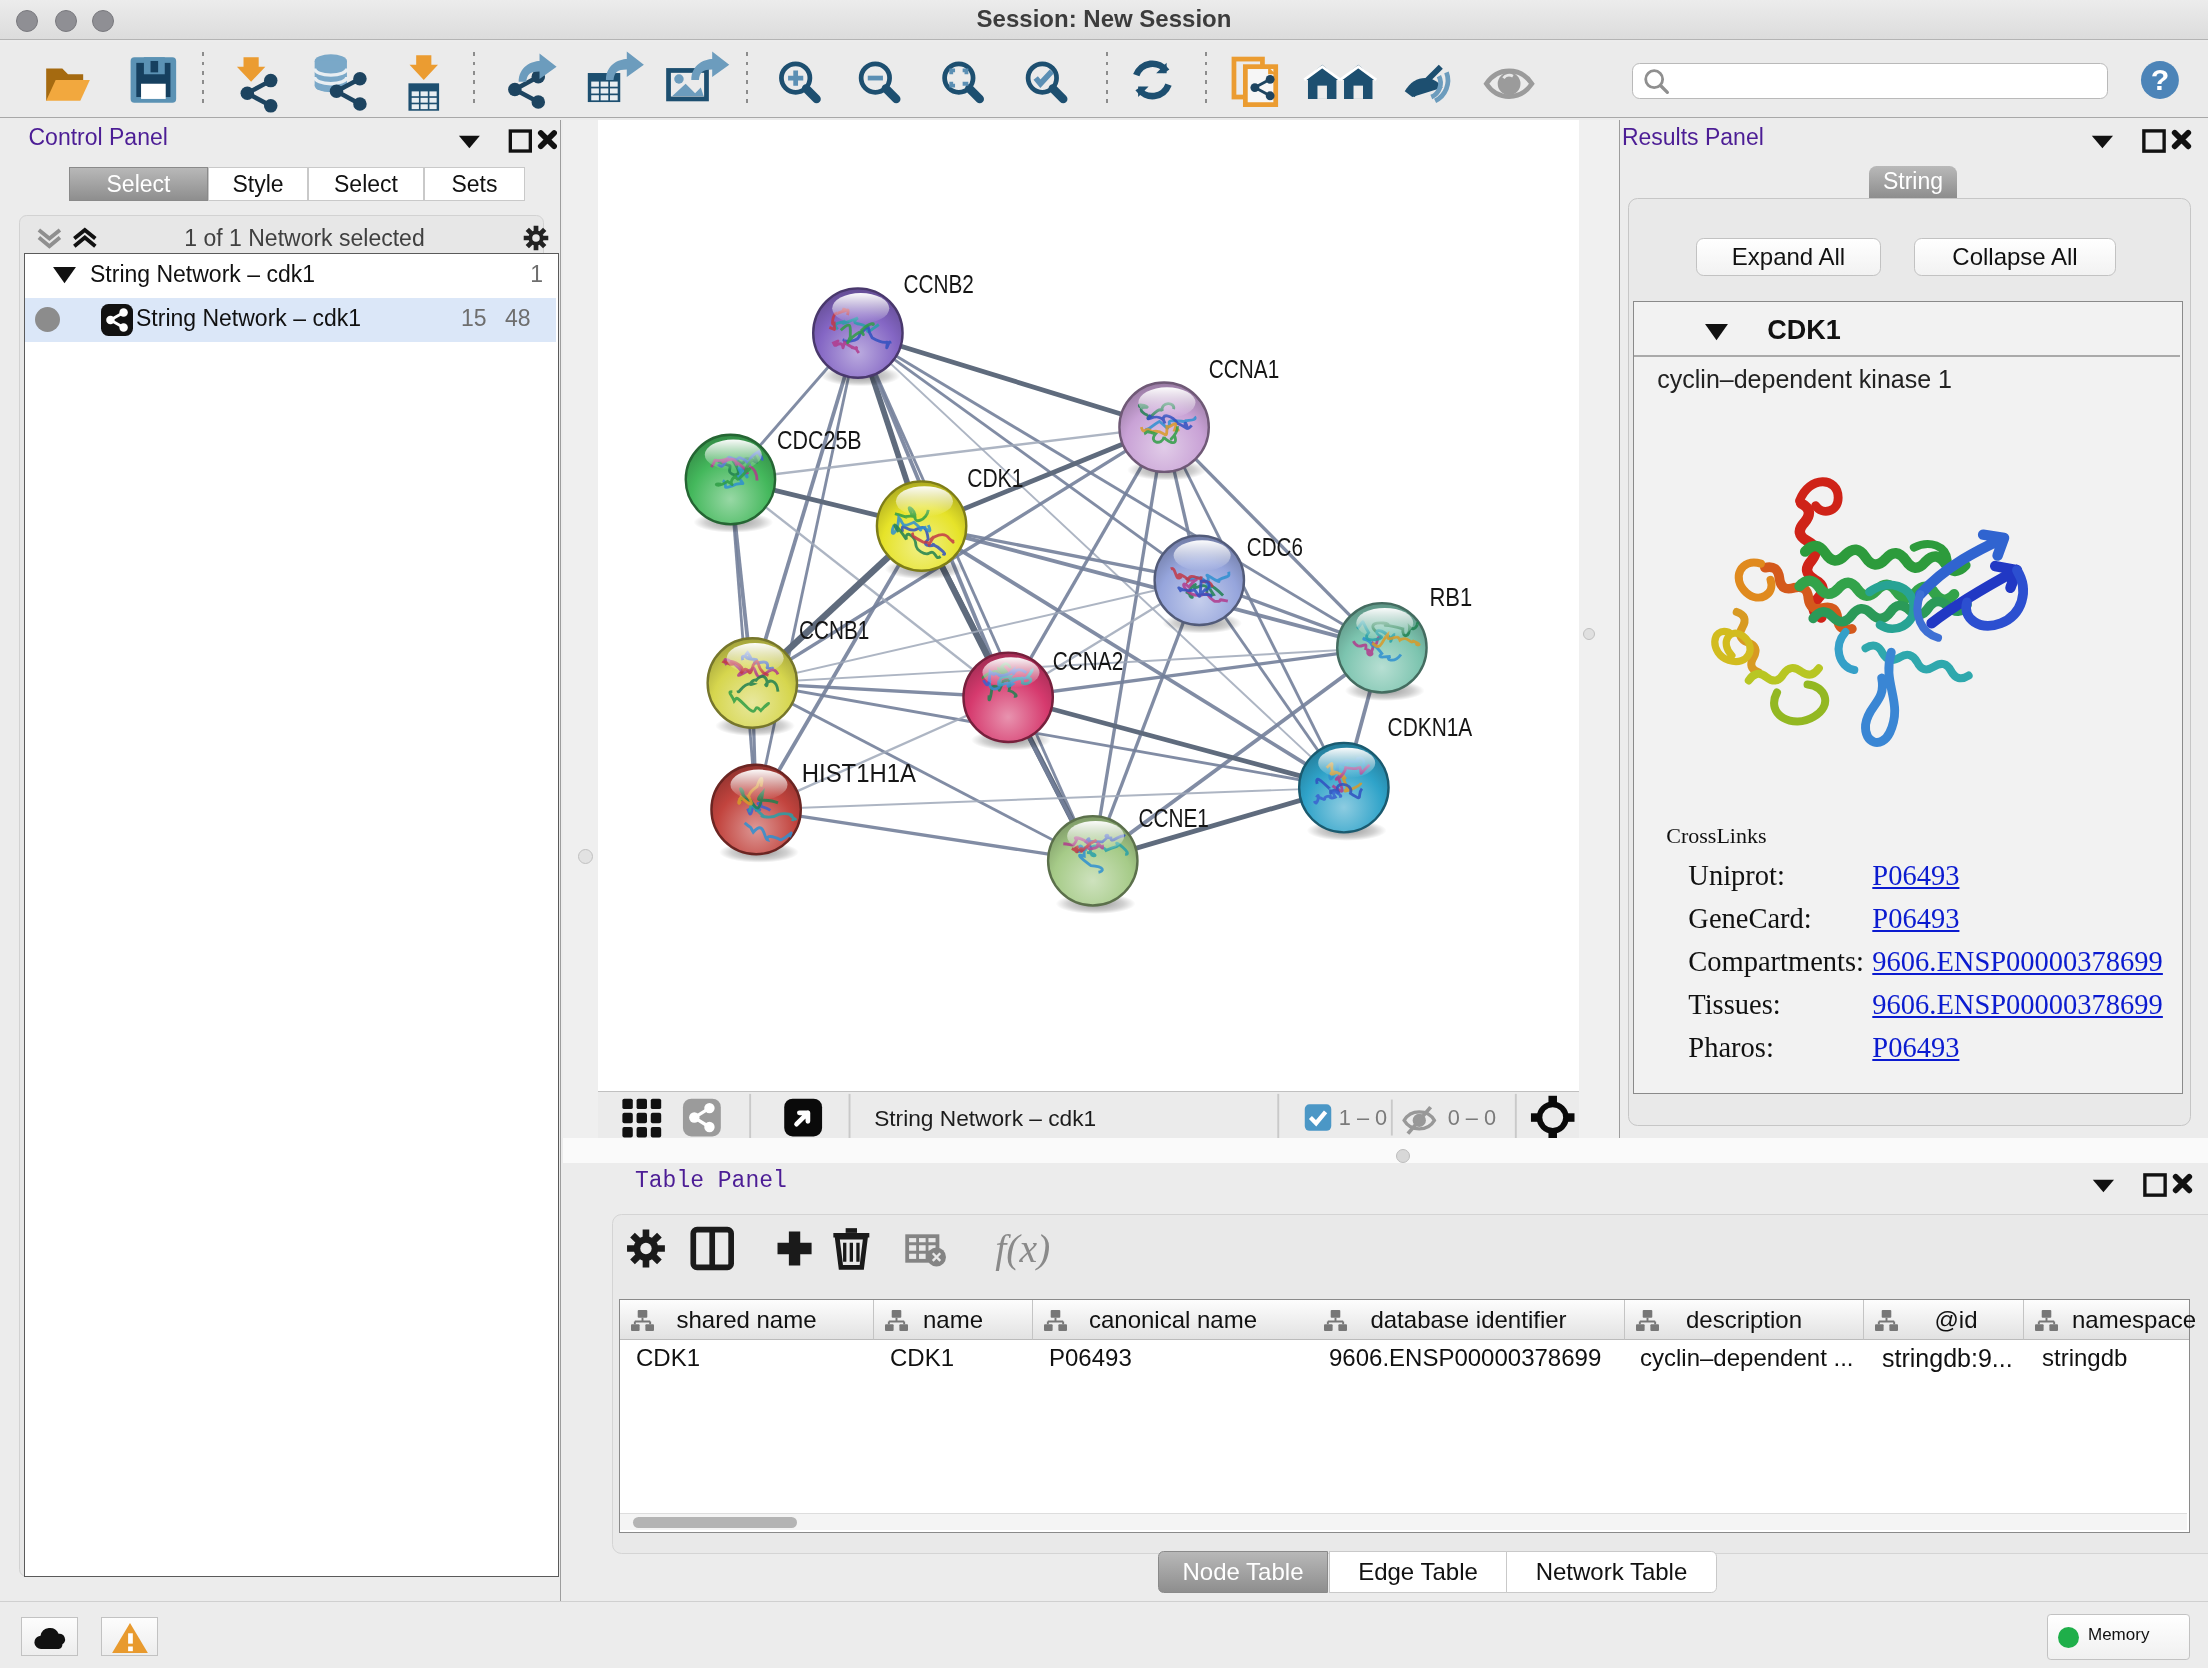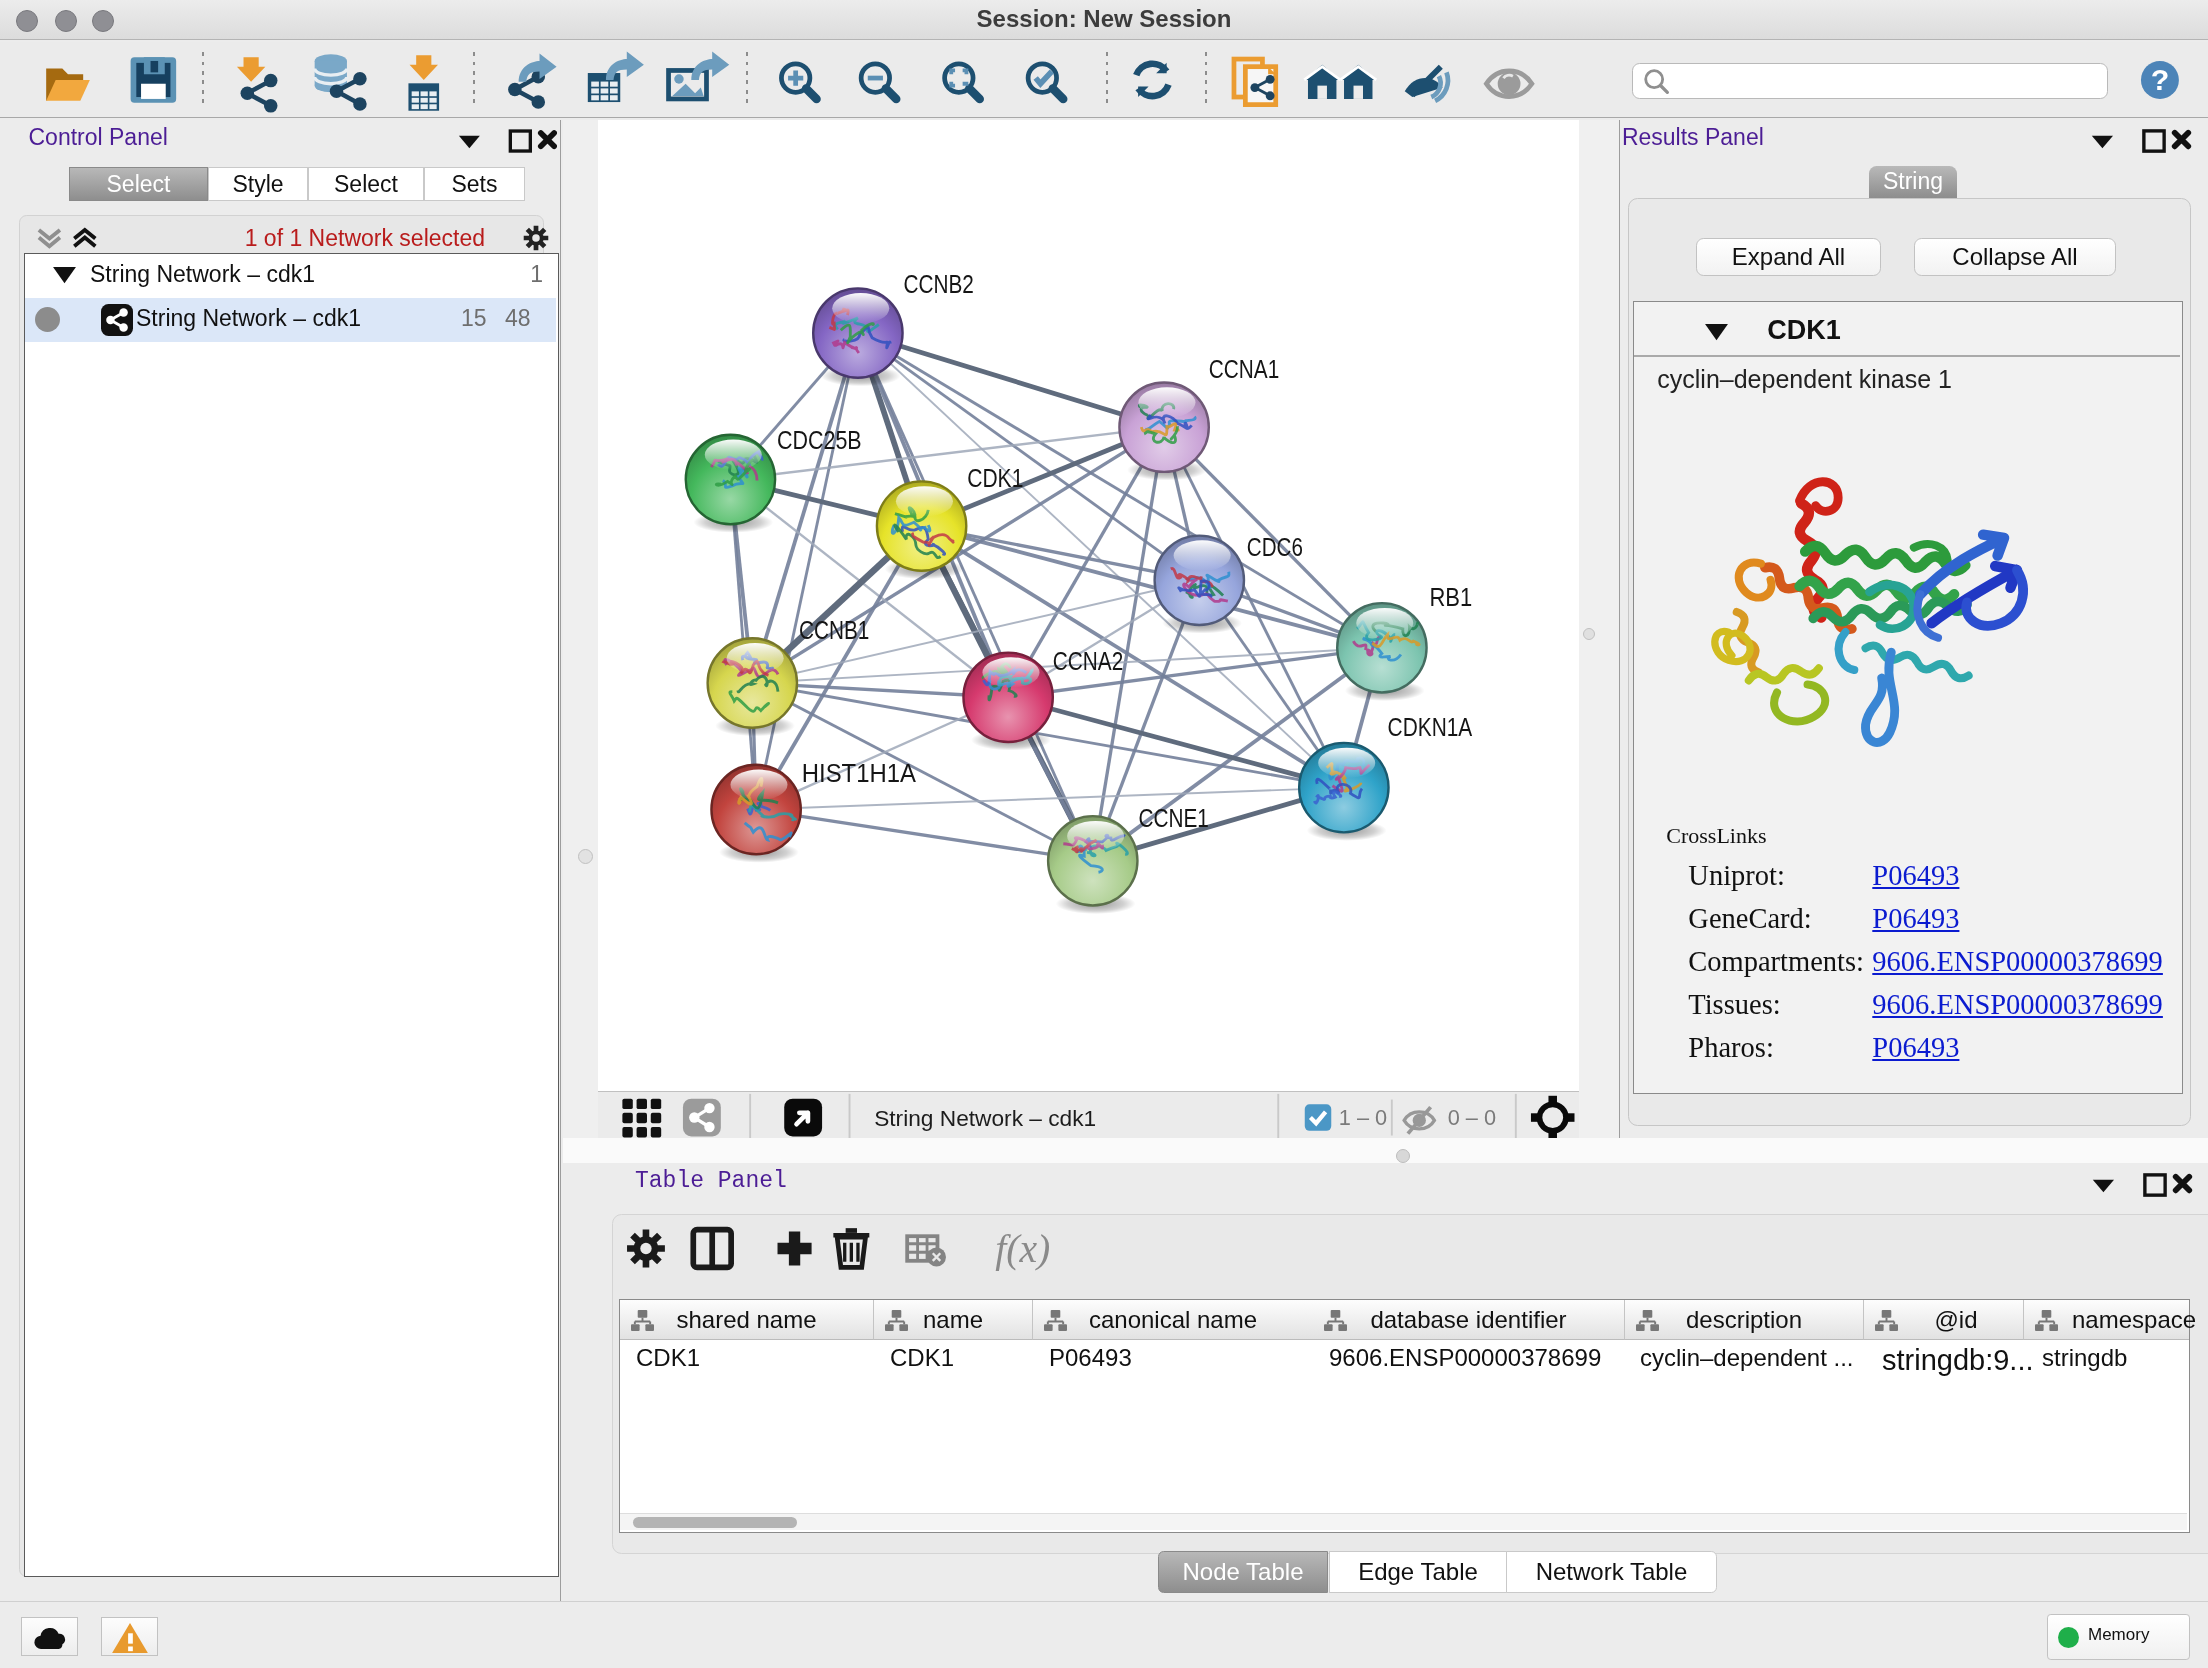--- a/index.html
+++ b/index.html
@@ -247,21 +247,21 @@
     <svg class="abs" style="left:36px;top:107px" width="67" height="25" viewBox="0 0 70 26">
       <g stroke="#8f8f8f" stroke-width="4" fill="none">
           <path d="M3 3 l11 9 11 -9"></path>
           <path d="M3 11 l11 9 11 -9"></path>
         </g>
       <g stroke="#111" stroke-width="4" fill="none">
           <path d="M40 12 l11 -9 11 9"></path>
           <path d="M40 20 l11 -9 11 9"></path>
         </g>
     </svg>
-    <div class="abs" style="left:124px;top:105px;width:361px;text-align:right;font-size:23px;color:#b91c1c;">1 of 1 Network selected</div>
+    <div class="abs" style="left:124px;top:105px;width:361px;text-align:center;font-size:23px;color:#404040;">1 of 1 Network selected</div>
     <svg class="abs" style="left:519px;top:101px" width="34" height="34" viewBox="0 0 36 36">
       <g fill="#222">
           <circle cx="18" cy="18" r="8"></circle>
       <g stroke="#222" stroke-width="5">
             <path d="M18 5 v8 M18 23 v8 M5 18 h8 M23 18 h8 M8.8 8.8 l5.6 5.6 M21.6 21.6 l5.6 5.6 M27.2 8.8 l-5.6 5.6 M14.4 21.6 l-5.6 5.6"></path>
           </g>
       <circle cx="18" cy="18" r="4" fill="#e7e7e7"></circle>
         </g>
     </svg>
     <div id="cp-listbox" class="abs">
@@ -680,21 +680,21 @@
             <use href="#treeicon"></use>
           </svg><span style="margin-left:25px;">@id</span></div>
       <div class="abs th" style="left:1404px;width:165px;border-right:none;"><svg class="thi" width="25" height="23" viewBox="0 0 26 24">
             <use href="#treeicon"></use>
           </svg><span style="margin-left:48px;white-space:nowrap;">namespace</span></div>
       <div class="abs" style="top:44px;left:16px;font-size:24px;color:#111;">CDK1</div>
       <div class="abs" style="top:44px;left:270px;font-size:24px;color:#111;">CDK1</div>
       <div class="abs" style="top:44px;left:429px;font-size:24px;color:#111;">P06493</div>
       <div class="abs" style="top:44px;left:709px;font-size:24px;color:#111;">9606.ENSP00000378699</div>
       <div class="abs" style="top:44px;left:1020px;font-size:24px;color:#111;">cyclin–dependent ...</div>
-      <div class="abs" style="top:44px;left:1262px;font-size:29px;color:#111;">stringdb:9...</div>
+      <div class="abs" style="top:44px;left:1262px;font-size:25px;color:#111;">stringdb:9...</div>
       <div class="abs" style="top:44px;left:1422px;font-size:24px;color:#111;">stringdb</div>
       <div class="abs" style="left:0px;top:213px;width:1567px;height:17px;background:#f4f4f4;border-top:1px solid #ddd;">
         <div class="abs" style="left:13.3px;top:2.9px;width:164px;height:11.4px;background:#b4b4b4;border-radius:5.7px;"></div>
       </div>
     </div>
     <div class="abs tabbtn tabsel" style="left:559px;top:388px;width:170px;border-radius:5.7px 0 0 5.7px;">Node Table</div>
     <div class="abs tabbtn" style="left:730px;top:388px;width:178px;">Edge Table</div>
     <div class="abs tabbtn" style="left:907px;top:388px;width:211px;border-radius:0 5.7px 5.7px 0;">Network Table</div>
   </div>
   <div id="statusbar" class="abs">

